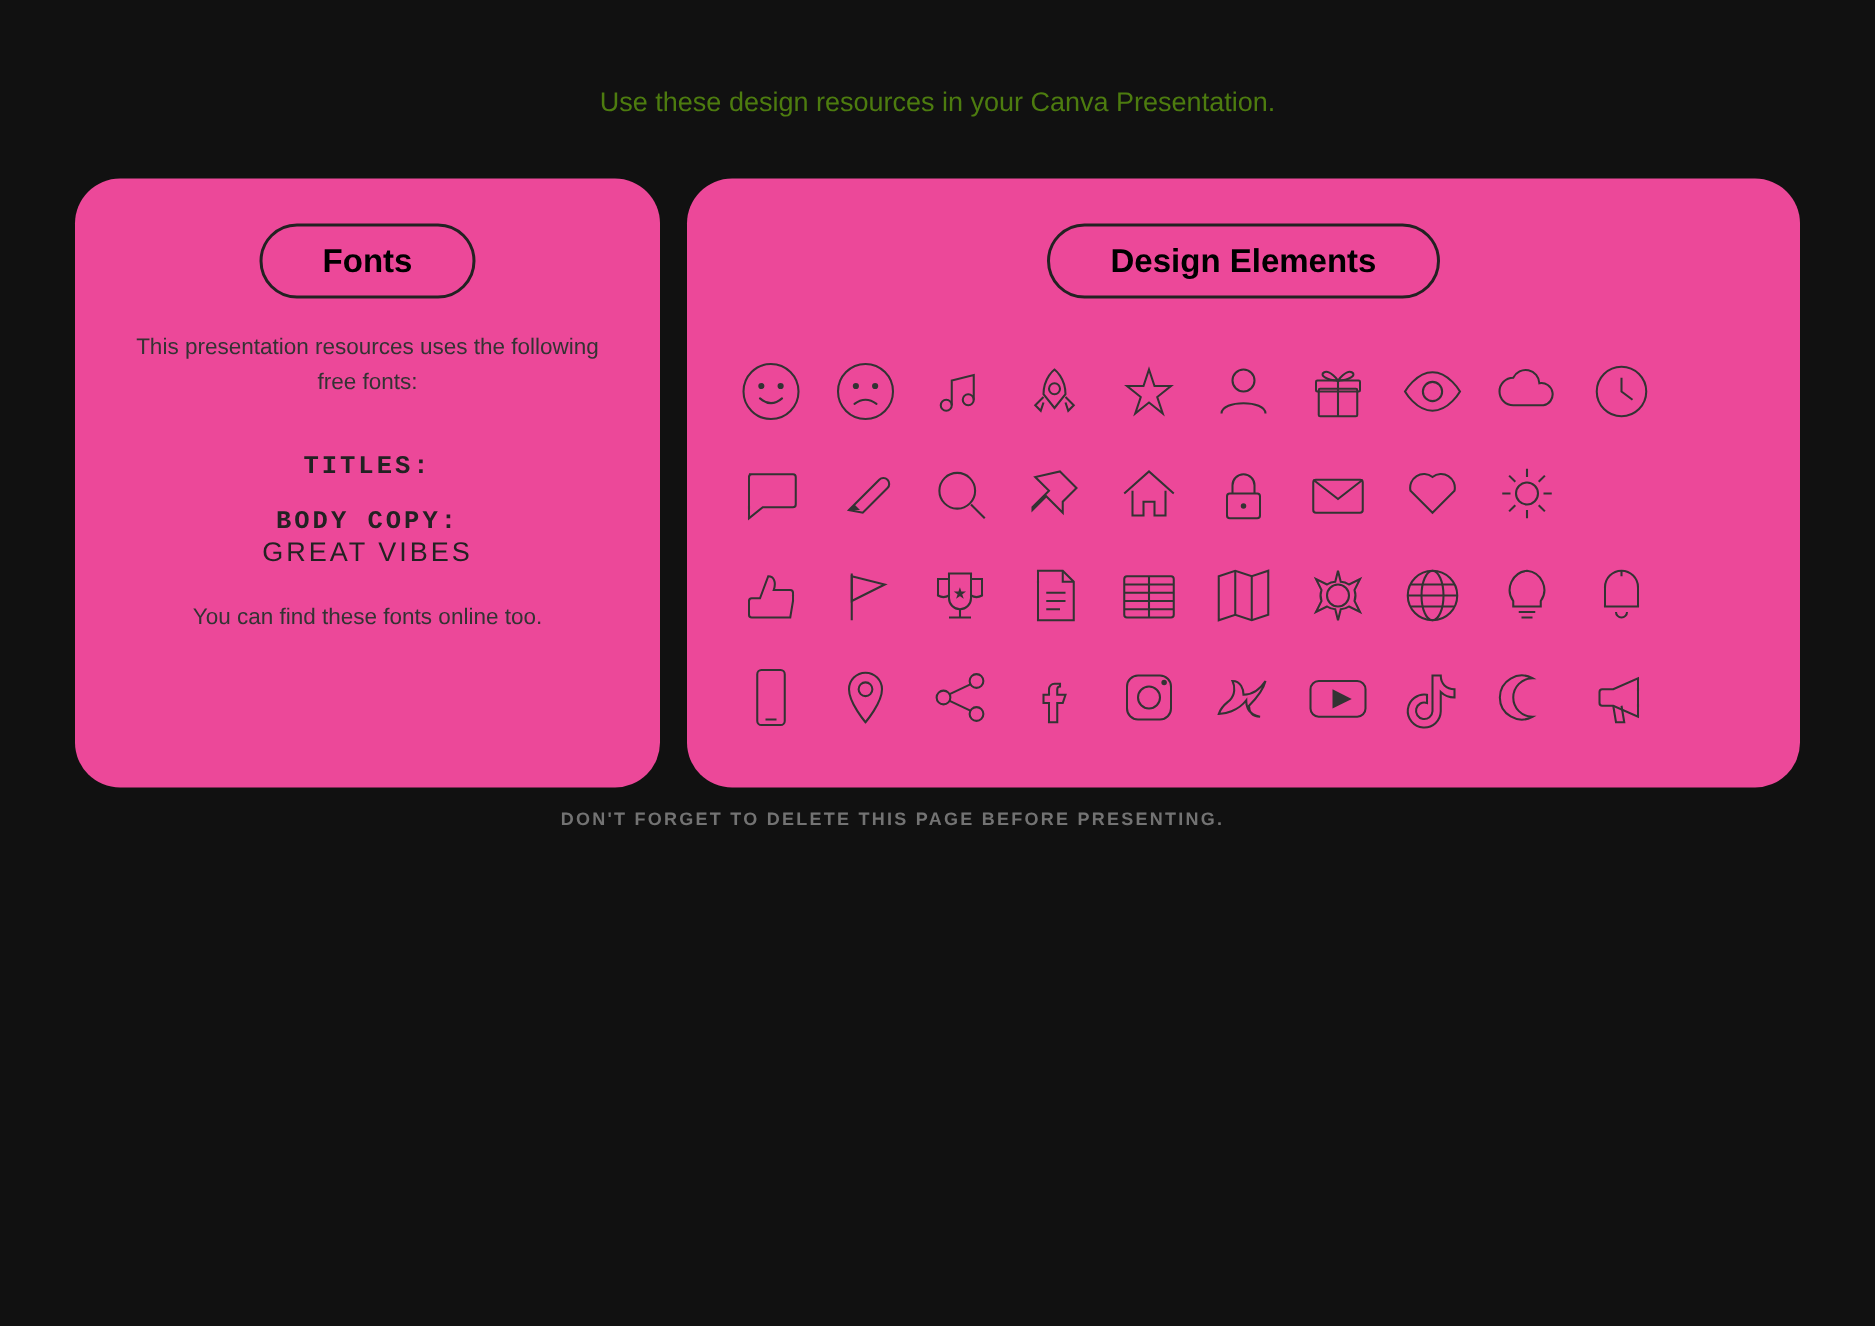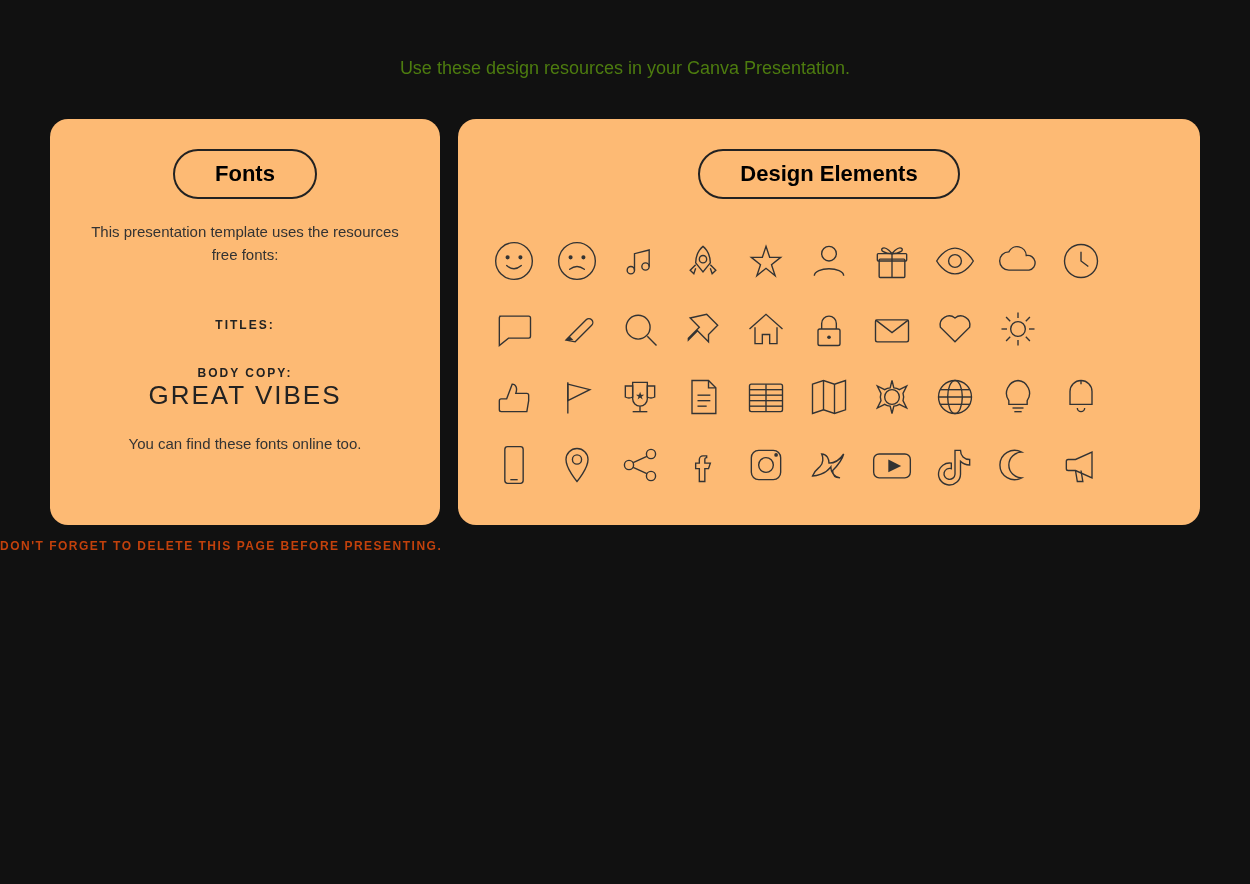--- a/index.html
+++ b/index.html
@@ -34,22 +34,22 @@
       font-weight: 300;
     }
     .panels {
       display: flex;
       gap: 18px;
       padding: 0 50px;
       width: 100%;
       margin-top: 10px;
     }
     .panel {
-      background: #fdba74;
-      border-radius: 18px;
+      background: #ec4899;
+      border-radius: 30px;
       padding: 30px 28px;
     }
     .panel-left {
       width: 390px;
       min-width: 390px;
       display: flex;
       flex-direction: column;
       align-items: center;
     }
     .panel-right {
@@ -73,36 +73,37 @@
     .fonts-info {
       text-align: center;
       color: #333;
       margin-bottom: 18px;
     }
     .fonts-info p {
       font-size: 15px;
       line-height: 1.5;
     }
     .font-label {
-      font-size: 12px;
+      font-size: 17px;
       font-weight: 900;
       letter-spacing: 2px;
       color: #222;
-      margin-top: 34px;
+      margin-top: 18px;
       text-transform: uppercase;
+      font-family: Liberation Mono, monospace;
     }
     .font-name {
       font-size: 22px;
       font-weight: 700;
       color: #222;
       letter-spacing: 2px;
       text-transform: uppercase;
     }
     .font-name-great {
-      font-size: 26px;
+      font-size: 18px;
       font-weight: 400;
       color: #222;
       font-style: normal;
     }
     .fonts-footer {
       font-size: 15px;
       color: #333;
       margin-top: 24px;
       text-align: center;
     }
@@ -123,43 +124,43 @@
       padding: 8px 2px;
     }
     .icon-cell svg {
       width: 44px;
       height: 44px;
       stroke: #333;
       fill: none;
       stroke-width: 1.5;
     }
     .footer-note {
-      color: #c2410c;
+      color: #737373;
       font-size: 12px;
       font-weight: 700;
       letter-spacing: 1.5px;
       text-transform: uppercase;
-      text-align: left;
+      text-align: center;
       width: 100%;
       padding: 14px 60px 0 0;
     }
   </style>
 </head>
 <body>
 
 <div class="header">
   <p>Use these design resources in your Canva Presentation.</p>
 </div>
 
 <div class="panels">
 
   <div class="panel panel-left">
     <div class="panel-title-box">Fonts</div>
     <div class="fonts-info">
-      <p>This presentation template uses the resources free fonts:</p>
+      <p>This presentation resources uses the following free fonts:</p>
     </div>
     <div class="font-label">TITLES:</div>
     <div class="font-label">BODY COPY:</div>
     <div class="font-name font-name-great">GREAT VIBES</div>
     <div class="fonts-footer">You can find these fonts online too.</div>
   </div>
 
   <div class="panel panel-right">
     <div class="panel-title-box">Design Elements</div>
 

